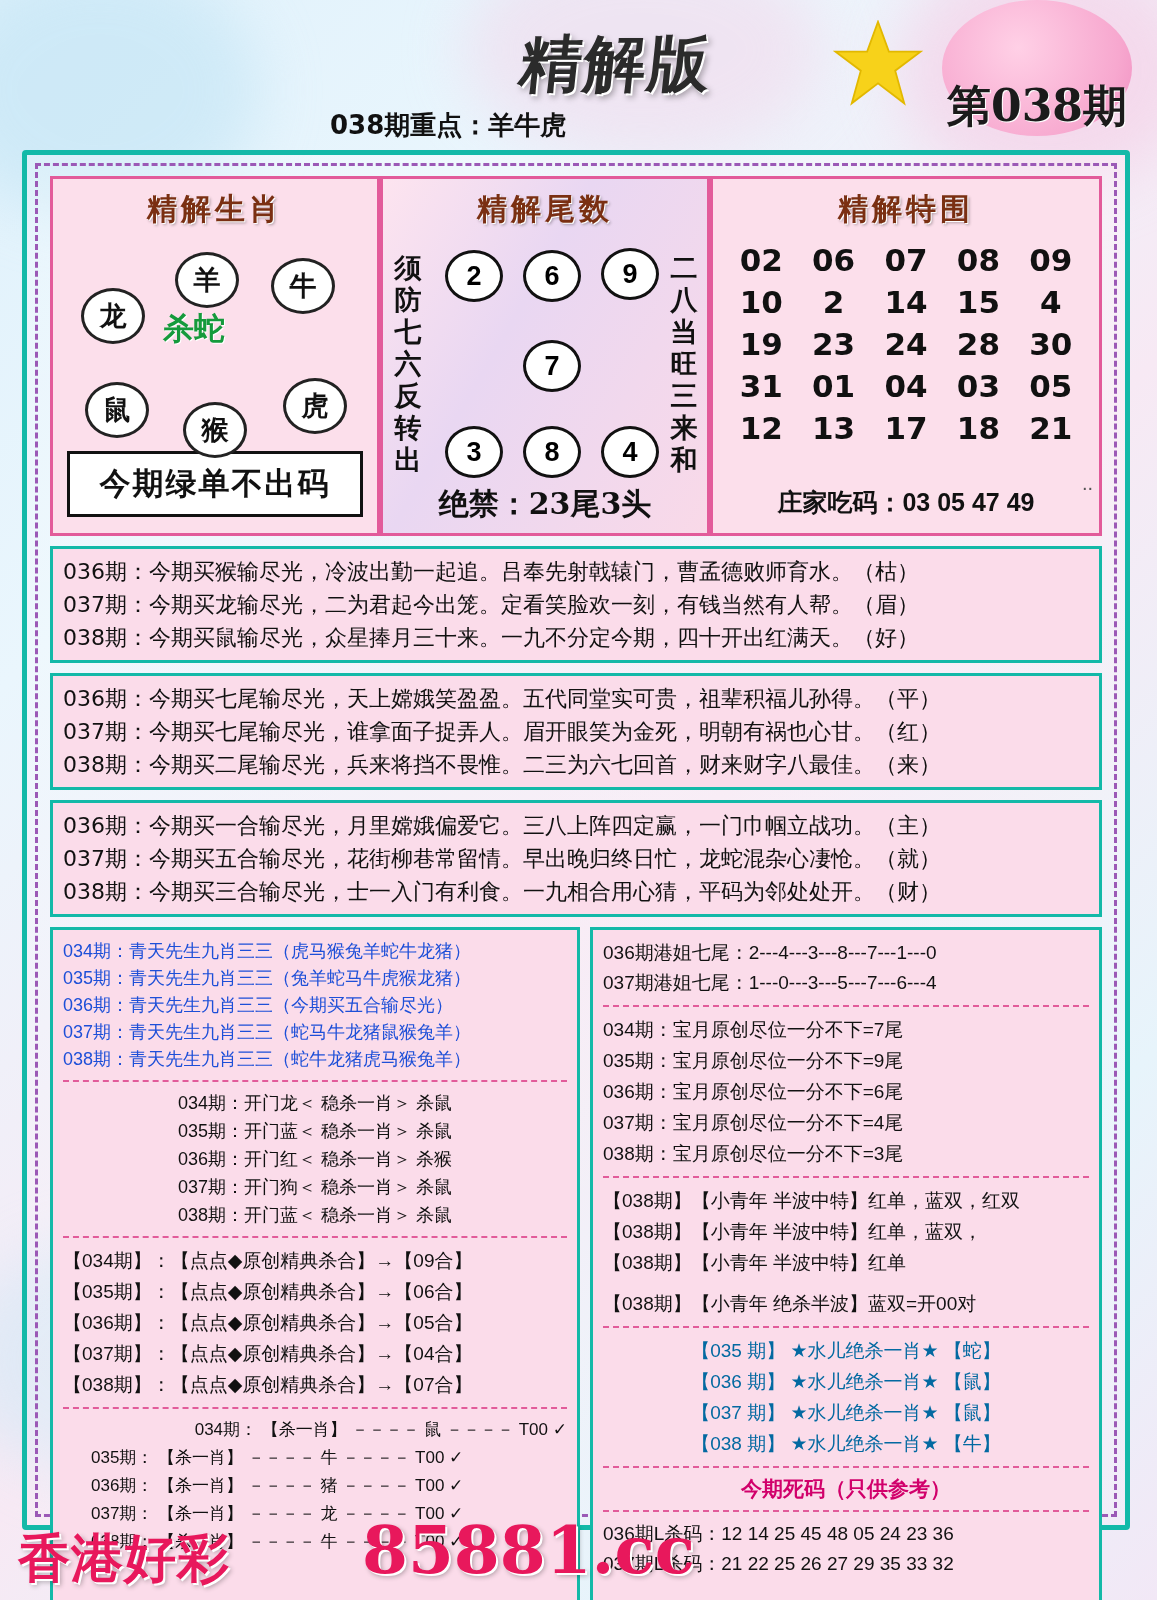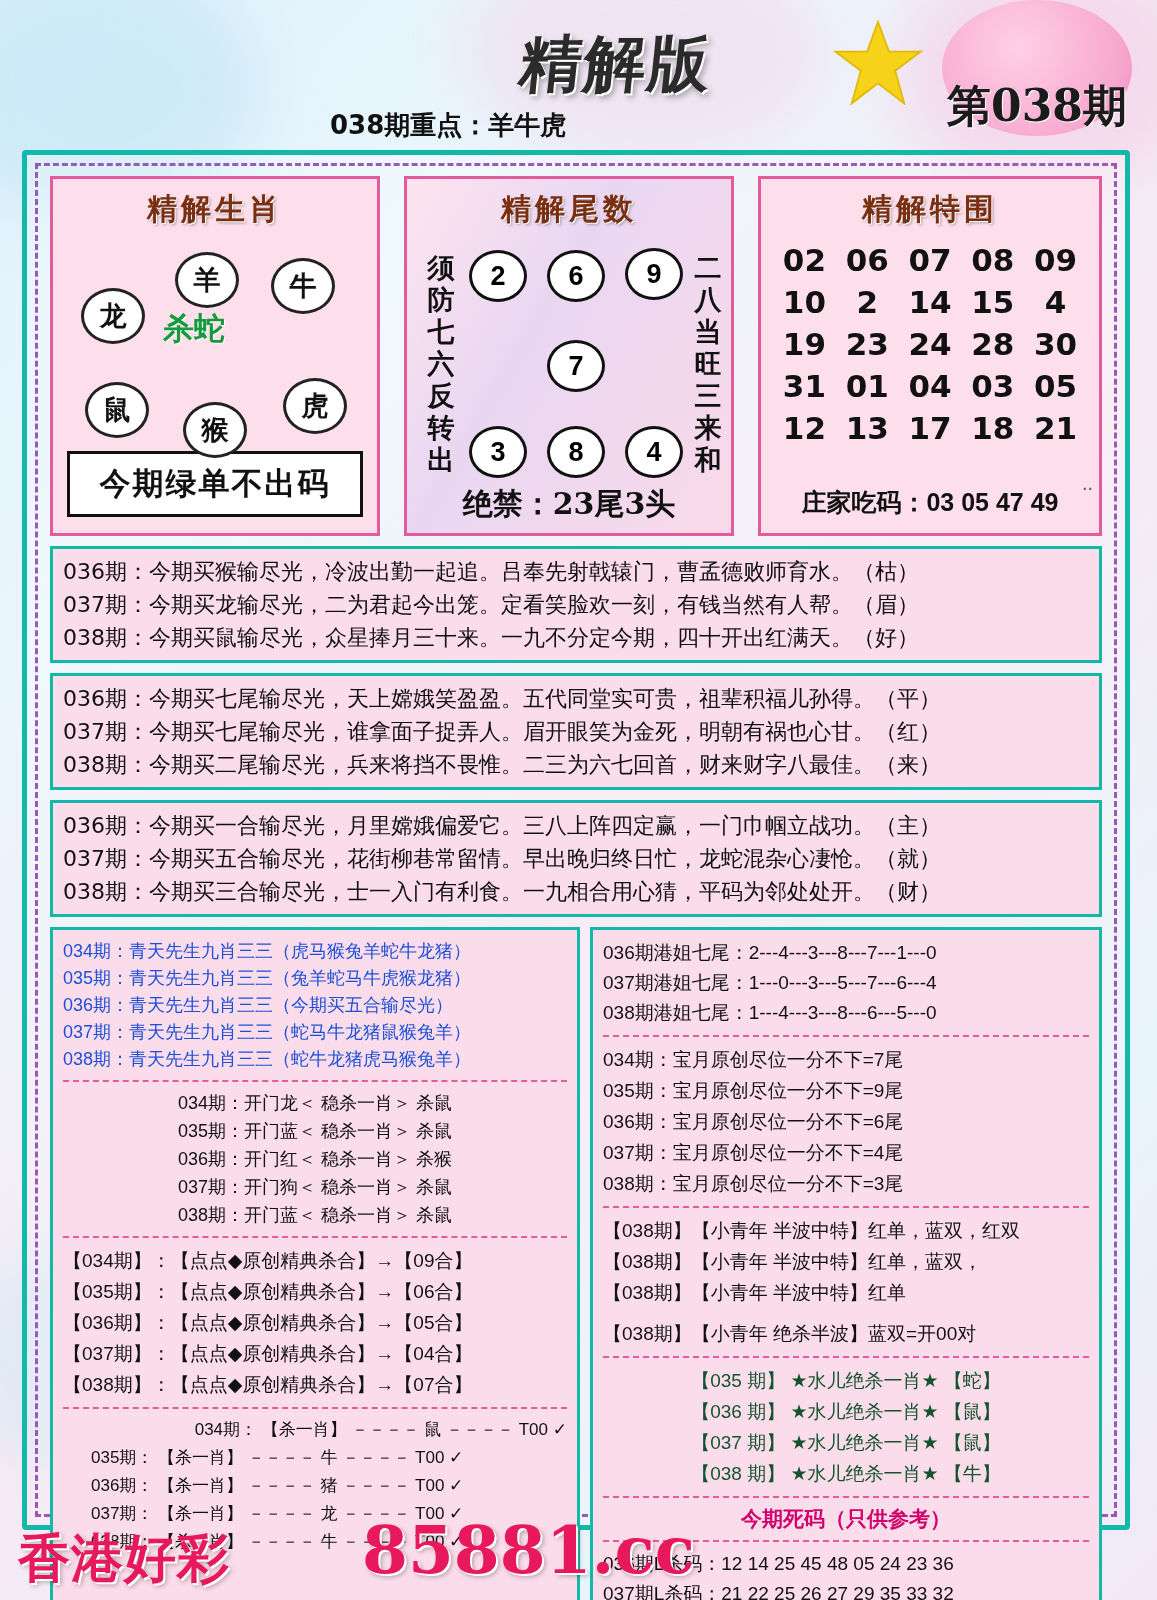--- a/index.html
+++ b/index.html
@@ -48,21 +48,21 @@
     border:5px solid #13b9a8;border-radius:4px;
     background:linear-gradient(180deg,rgba(255,255,255,.25),rgba(255,255,255,.1));
     box-sizing:border-box;padding:8px;
   }
   .frame-inner{
     border:3px dashed #9b59b6;height:100%;box-sizing:border-box;padding:10px 12px;
     position:relative;
   }
 
   
-  .top-row{display:flex;gap:24px;height:360px;}
+  .top-row{display:flex;gap:0;height:360px;}
   .panel{border:3px solid #e25b9a;background:#fcdfeb;box-sizing:border-box;position:relative;}
   .panel-title{
     text-align:center;font-family:"DejaVu Serif",serif;font-weight:bold;font-size:30px;
     color:#7a2f12;letter-spacing:4px;padding-top:10px;
     text-shadow:1px 1px 0 #fff,2px 2px 3px rgba(0,0,0,.3);
   }
   .p1{width:330px;}
   .p2{width:330px;background:linear-gradient(120deg,#fde4ef 0%,#e9d7f2 40%,#f9d9e8 100%);}
   .p3{flex:1;background:#fcdfeb;}
   
@@ -78,21 +78,21 @@
     margin:6px 14px 0 14px;border:3px solid #111;background:#fff;text-align:center;
     font-size:31px;font-weight:bold;padding:9px 0;letter-spacing:2px;color:#111;
     font-family:"DejaVu Serif",serif;
   }
   
   .tails{position:relative;height:250px;}
   .tn{
     position:absolute;width:52px;height:46px;border:3px solid #111;border-radius:50%;
     background:#fff;display:flex;align-items:center;justify-content:center;font-size:27px;font-weight:bold;
   }
-  .vleft{position:absolute;left:19px;top:22px;width:30px;font-size:27px;font-weight:bold;line-height:32px;
+  .vleft{position:absolute;left:10px;top:22px;width:30px;font-size:27px;font-weight:bold;line-height:32px;
          text-align:center;color:#111;font-family:"DejaVu Serif",serif;}
   .vright{position:absolute;right:8px;top:22px;width:30px;font-size:27px;font-weight:bold;line-height:32px;
           text-align:center;color:#111;font-family:"DejaVu Serif",serif;}
   .ban{
     position:absolute;left:0;right:0;bottom:8px;text-align:center;font-size:30px;font-weight:bold;
     font-family:"DejaVu Serif",serif;color:#111;
   }
   
   .numgrid{display:grid;grid-template-columns:repeat(5,1fr);gap:6px 4px;padding:12px 14px 0 14px;}
   .numgrid div{text-align:center;font-size:31px;font-weight:bold;color:#111;font-family:"DejaVu Sans",sans-serif;}
@@ -116,21 +116,21 @@
   .dashed-sep{border-top:2px dashed #e25b9a;margin:7px 0;}
   .blue{color:#1d4fd8;}
 
   .kill-rows div{font-size:18px;line-height:28px;text-align:center;color:#111;}
   .hesheng div{font-size:19px;line-height:31px;color:#111;}
   .sha-table div{font-size:17px;line-height:28px;color:#111;}
 
   .r-line{font-size:19px;line-height:30px;color:#111;white-space:nowrap;}
   .r-line2{font-size:19px;line-height:31px;color:#111;}
 
-  .shui div{font-size:19px;line-height:31px;text-align:center;color:#14532d;}
+  .shui div{font-size:19px;line-height:31px;text-align:center;color:#0369a1;}
   .deadcode-title{text-align:center;font-size:21px;color:#d1006b;font-weight:bold;}
 
   
   .footer{
     position:absolute;left:0;bottom:0;width:1157px;height:86px;
   }
   .footer-text{
     position:absolute;left:18px;bottom:6px;font-size:52px;font-weight:bold;
     font-family:"DejaVu Serif",serif;color:#e8185c;
     text-shadow:2px 2px 0 #fff,3px 3px 5px rgba(0,0,0,.3);letter-spacing:1px;
@@ -325,21 +325,20 @@
           <span>T00</span>
           <span>✓</span>
         </div>
       </div>
     </div>
 
     <div class="col colR">
       <div>
         <div class="r-line">036期港姐七尾：2---4---3---8---7---1---0</div>
         <div class="r-line">037期港姐七尾：1---0---3---5---7---6---4</div>
-        <div class="r-line">038期港姐七尾：1---4---3---8---6---5---0</div>
       </div>
       <div class="dashed-sep"></div>
       <div>
         <div class="r-line2">034期：宝月原创尽位一分不下=7尾</div>
         <div class="r-line2">035期：宝月原创尽位一分不下=9尾</div>
         <div class="r-line2">036期：宝月原创尽位一分不下=6尾</div>
         <div class="r-line2">037期：宝月原创尽位一分不下=4尾</div>
         <div class="r-line2">038期：宝月原创尽位一分不下=3尾</div>
       </div>
       <div class="dashed-sep"></div>

